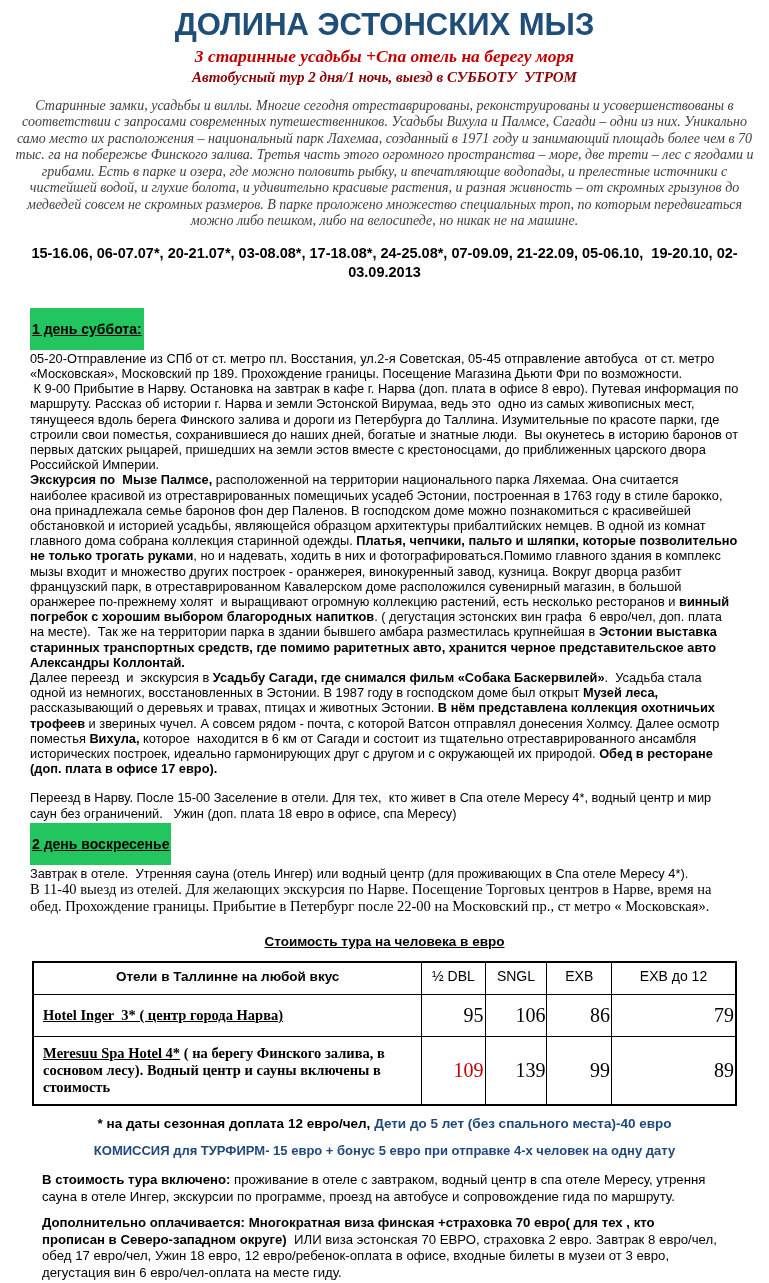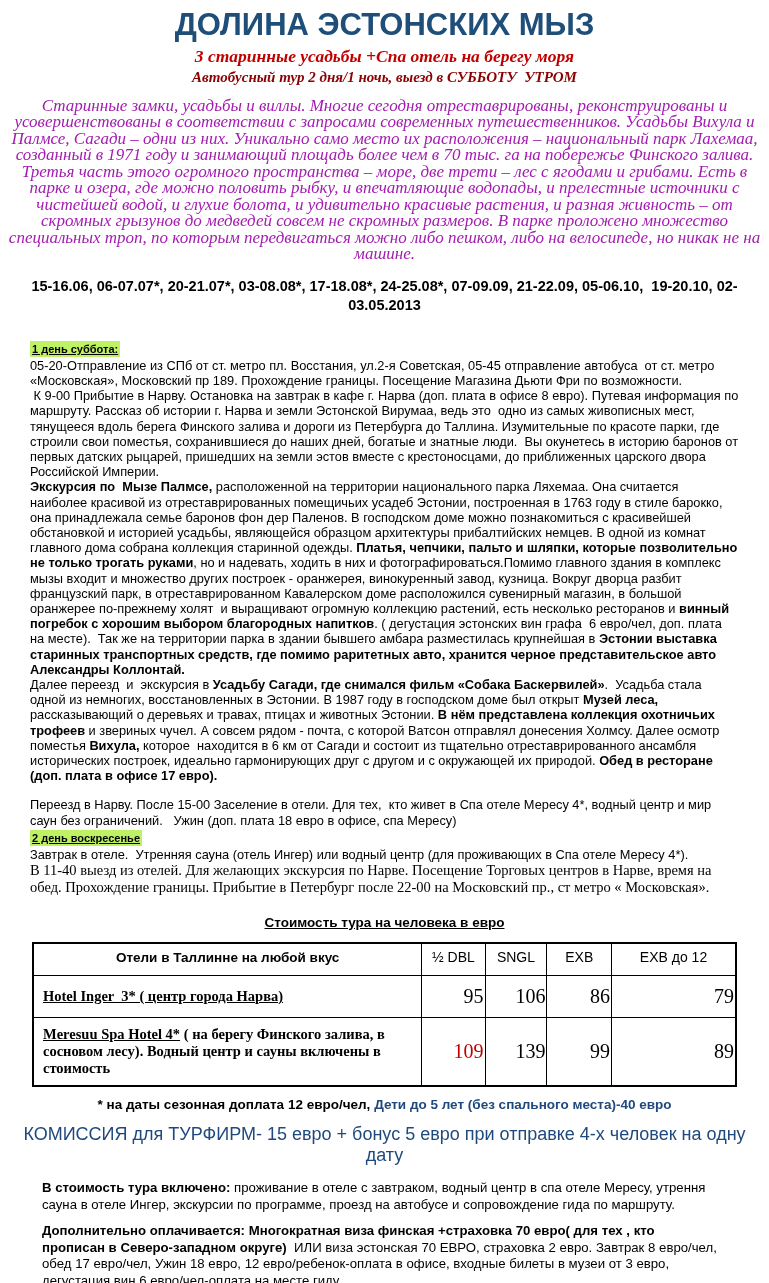--- a/index.html
+++ b/index.html
@@ -15,38 +15,38 @@
   }
   .subtitle1{
     text-align:center;color:#C00000;font-family:"Liberation Serif",serif;
     font-style:italic;font-weight:bold;font-size:17.5px;margin-top:3px;white-space:pre-wrap;
   }
   .subtitle2{
     text-align:center;color:#8B0000;font-family:"Liberation Serif",serif;
     font-style:italic;font-weight:bold;font-size:15px;margin-top:2px;white-space:pre-wrap;
   }
   .intro{
-    margin:12px 8px 0;text-align:center;color:#a21caf;
+    margin:12px 8px 0;text-align:center;color:#404040;
     font-family:"Liberation Serif",serif;font-style:italic;
-    font-size:17px;line-height:16.5px;white-space:pre-wrap;
+    font-size:14px;line-height:16.5px;white-space:pre-wrap;
   }
   .dates{
     margin:14px 26px 0;text-align:center;font-weight:bold;
     font-size:14.5px;line-height:19px;white-space:pre-wrap;
   }
   .content{padding:0 30px;font-size:12.8px;line-height:15.2px;}
   .para{margin:0;white-space:pre-wrap;}
   .b{font-weight:bold;}
   .u{text-decoration:underline;}
   .blue{color:#1F497D;}
   .day-head-wrap{margin:26px 0 1px;}
   .day-head-wrap.tight{margin:2px 0 1px;}
   .day-head{
-    display:inline-block;background:#bef264;font-weight:bold;
-    text-decoration:underline;font-size:11px;line-height:16px;padding:0 2px;
+    display:inline-block;background:#22c55e;font-weight:bold;
+    text-decoration:underline;font-size:14px;line-height:16px;padding:13px 2px;
   }
   .gap-top{margin-top:14px;}
   .serif-para{font-family:"Liberation Serif",serif;font-size:14.5px;line-height:16.5px;}
   .table-title{text-align:center;margin-top:20px;font-weight:bold;font-size:13.5px;}
   .table-title span{text-decoration:underline;}
   table.price{
     border-collapse:collapse;margin:12px auto 0;width:705px;
     border:2px solid #000;table-layout:fixed;
   }
   table.price th,table.price td{border:1px solid #000;}
@@ -56,40 +56,40 @@
   td.hotel-cell{
     font-family:"Liberation Serif",serif;font-weight:bold;font-size:14.5px;
     line-height:17px;padding:8px 24px 8px 9px;white-space:pre-wrap;
   }
   tr.row-inger td{padding-top:9px;padding-bottom:9px;}
   td.val{
     font-family:"Liberation Serif",serif;font-weight:normal;font-size:20px;text-align:right;
   }
   td.val-red{color:#C00000;}
   .note1{margin:10px 20px 0;text-align:center;font-weight:bold;font-size:13.5px;white-space:pre-wrap;}
-  .note2{margin:12px 20px 0;text-align:center;font-weight:normal;font-size:18px;color:#1F497D;white-space:pre-wrap;}
+  .note2{margin:12px 20px 0;text-align:center;font-weight:bold;font-size:13px;color:#1F497D;white-space:pre-wrap;}
   .block{margin:14px 52px 0 42px;font-size:13.2px;line-height:16.5px;white-space:pre-wrap;}
   .block.add{margin-top:10px;}
   .footer{
     margin:8px 38px 0;text-align:center;font-weight:bold;color:#1F3864;
     font-size:12.8px;line-height:15.5px;white-space:pre-wrap;
   }
 </style>
 </head>
 <body>
 
 <div class="page">
 
   <h1 class="title">ДОЛИНА ЭСТОНСКИХ МЫЗ</h1>
   <div class="subtitle1">3 старинные усадьбы +Спа отель на берегу моря</div>
   <div class="subtitle2">Автобусный тур 2 дня/1 ночь, выезд в СУББОТУ  УТРОМ</div>
 
   <p class="intro">Старинные замки, усадьбы и виллы. Многие сегодня отреставрированы, реконструированы и усовершенствованы в соответствии с запросами современных путешественников. Усадьбы Вихула и Палмсе, Сагади – одни из них. Уникально само место их расположения – национальный парк Лахемаа, созданный в 1971 году и занимающий площадь более чем в 70 тыс. га на побережье Финского залива. Третья часть этого огромного пространства – море, две трети – лес с ягодами и грибами. Есть в парке и озера, где можно половить рыбку, и впечатляющие водопады, и прелестные источники с чистейшей водой, и глухие болота, и удивительно красивые растения, и разная живность – от скромных грызунов до медведей совсем не скромных размеров. В парке проложено множество специальных троп, по которым передвигаться можно либо пешком, либо на велосипеде, но никак не на машине.</p>
 
-  <p class="dates">15-16.06, 06-07.07*, 20-21.07*, 03-08.08*, 17-18.08*, 24-25.08*, 07-09.09, 21-22.09, 05-06.10,  19-20.10, 02-03.05.2013</p>
+  <p class="dates">15-16.06, 06-07.07*, 20-21.07*, 03-08.08*, 17-18.08*, 24-25.08*, 07-09.09, 21-22.09, 05-06.10,  19-20.10, 02-03.09.2013</p>
 
   <div class="content">
     <div class="day-head-wrap">
       <span class="day-head">1 день суббота:</span>
     </div>
     <p class="para"><span>05-20-Отправление из СПб от ст. метро пл. Восстания, ул.2-я Советская, 05-45 отправление автобуса  от ст. метро «Московская», Московский пр 189. Прохождение границы. Посещение Магазина Дьюти Фри по возможности.</span></p>
     <p class="para"><span> К 9-00 Прибытие в Нарву. Остановка на завтрак в кафе г. Нарва (доп. плата в офисе 8 евро). Путевая информация по маршруту. Рассказ об истории г. Нарва и земли Эстонской Вирумаа, ведь это  одно из самых живописных мест, тянущееся вдоль берега Финского залива и дороги из Петербурга до Таллина. Изумительные по красоте парки, где строили свои поместья, сохранившиеся до наших дней, богатые и знатные люди.  Вы окунетесь в историю баронов от первых датских рыцарей, пришедших на земли эстов вместе с крестоносцами, до приближенных царского двора Российской Империи.</span></p>
     <p class="para"><span class="b">Экскурсия по  Мызе Палмсе,</span><span> расположенной на территории национального парка Ляхемаа. Она считается наиболее красивой из отреставрированных помещичьих усадеб Эстонии, построенная в 1763 году в стиле барокко, она принадлежала семье баронов фон дер Паленов. В господском доме можно познакомиться с красивейшей обстановкой и историей усадьбы, являющейся образцом архитектуры прибалтийских немцев. В одной из комнат главного дома собрана коллекция старинной одежды. </span><span class="b">Платья, чепчики, пальто и шляпки, которые позволительно не только трогать руками</span><span>, но и надевать, ходить в них и фотографироваться.Помимо главного здания в комплекс мызы входит и множество других построек - оранжерея, винокуренный завод, кузница. Вокруг дворца разбит французский парк, в отреставрированном Кавалерском доме расположился сувенирный магазин, в большой оранжерее по-прежнему холят  и выращивают огромную коллекцию растений, есть несколько ресторанов и </span><span class="b">винный погребок с хорошим выбором благородных напитков</span><span>. ( дегустация эстонских вин графа  6 евро/чел, доп. плата на месте).  Так же на территории парка в здании бывшего амбара разместилась крупнейшая в </span><span class="b">Эстонии выставка старинных транспортных средств, где помимо раритетных авто, хранится черное представительское авто Александры Коллонтай.</span></p>
     <p class="para"><span>Далее переезд  и  экскурсия в </span><span class="b">Усадьбу Сагади, где снимался фильм «Собака Баскервилей»</span><span>.  Усадьба стала одной из немногих, восстановленных в Эстонии. В 1987 году в господском доме был открыт </span><span class="b">Музей леса,</span><span> рассказывающий о деревьях и травах, птицах и животных Эстонии. </span><span class="b">В нём представлена коллекция охотничьих трофеев</span><span> и звериных чучел. А совсем рядом - почта, с которой Ватсон отправлял донесения Холмсу. Далее осмотр поместья </span><span class="b">Вихула,</span><span> которое  находится в 6 км от Сагади и состоит из тщательно отреставрированного ансамбля исторических построек, идеально гармонирующих друг с другом и с окружающей их природой. </span><span class="b">Обед в ресторане (доп. плата в офисе 17 евро).</span></p>
     <p class="para gap-top"><span>Переезд в Нарву. После 15-00 Заселение в отели. Для тех,  кто живет в Спа отеле Мересу 4*, водный центр и мир саун без ограничений.   Ужин (доп. плата 18 евро в офисе, спа Мересу)</span></p>

